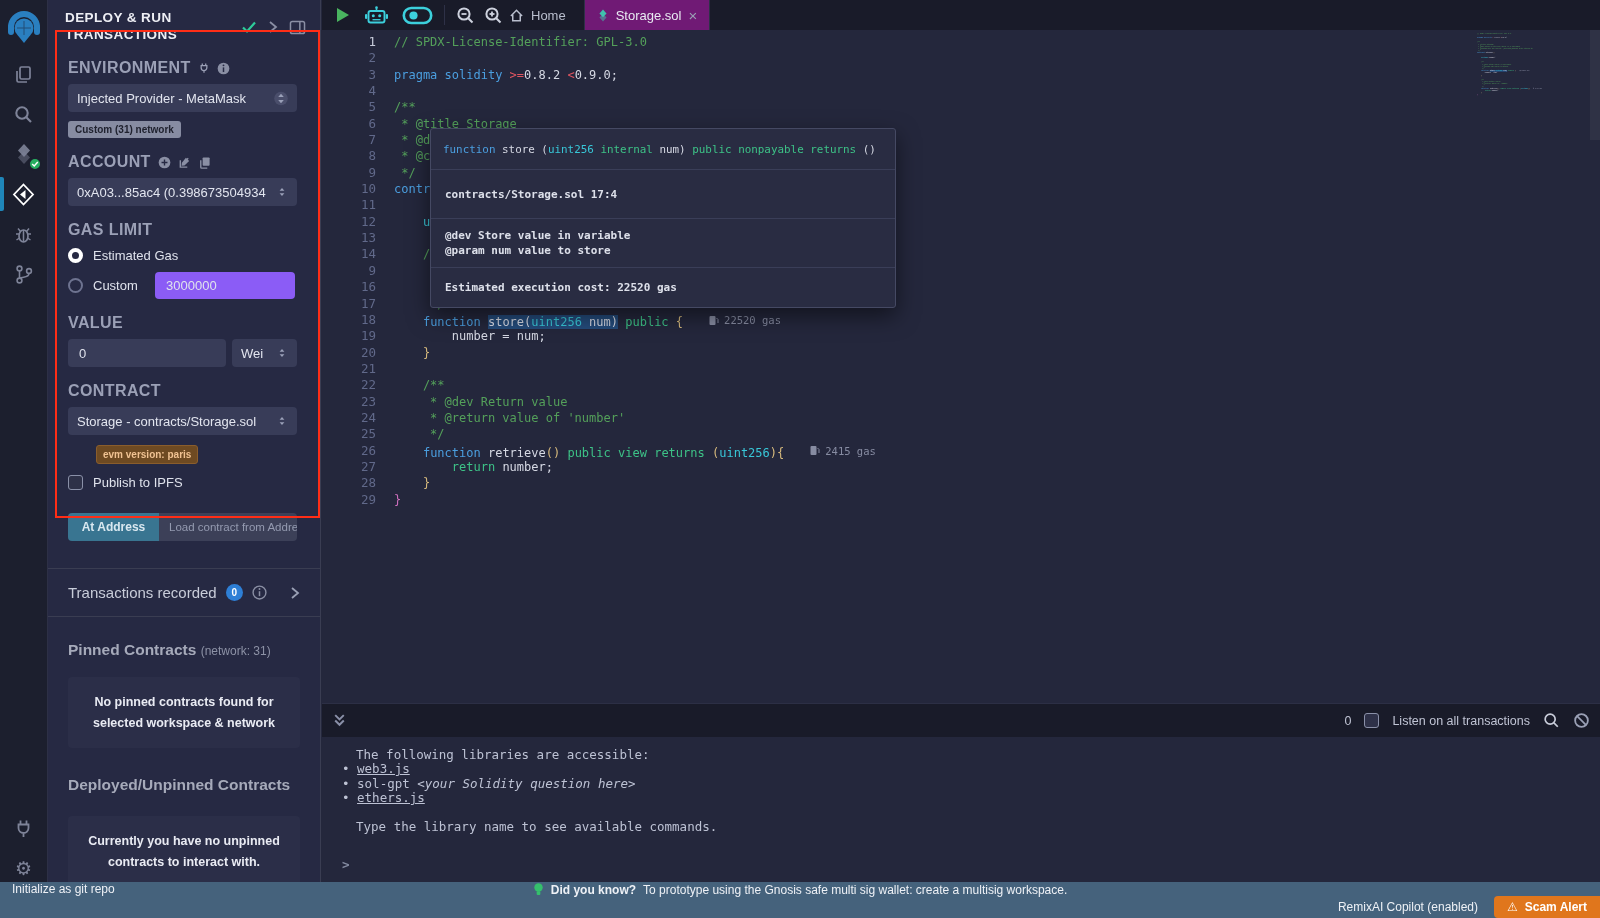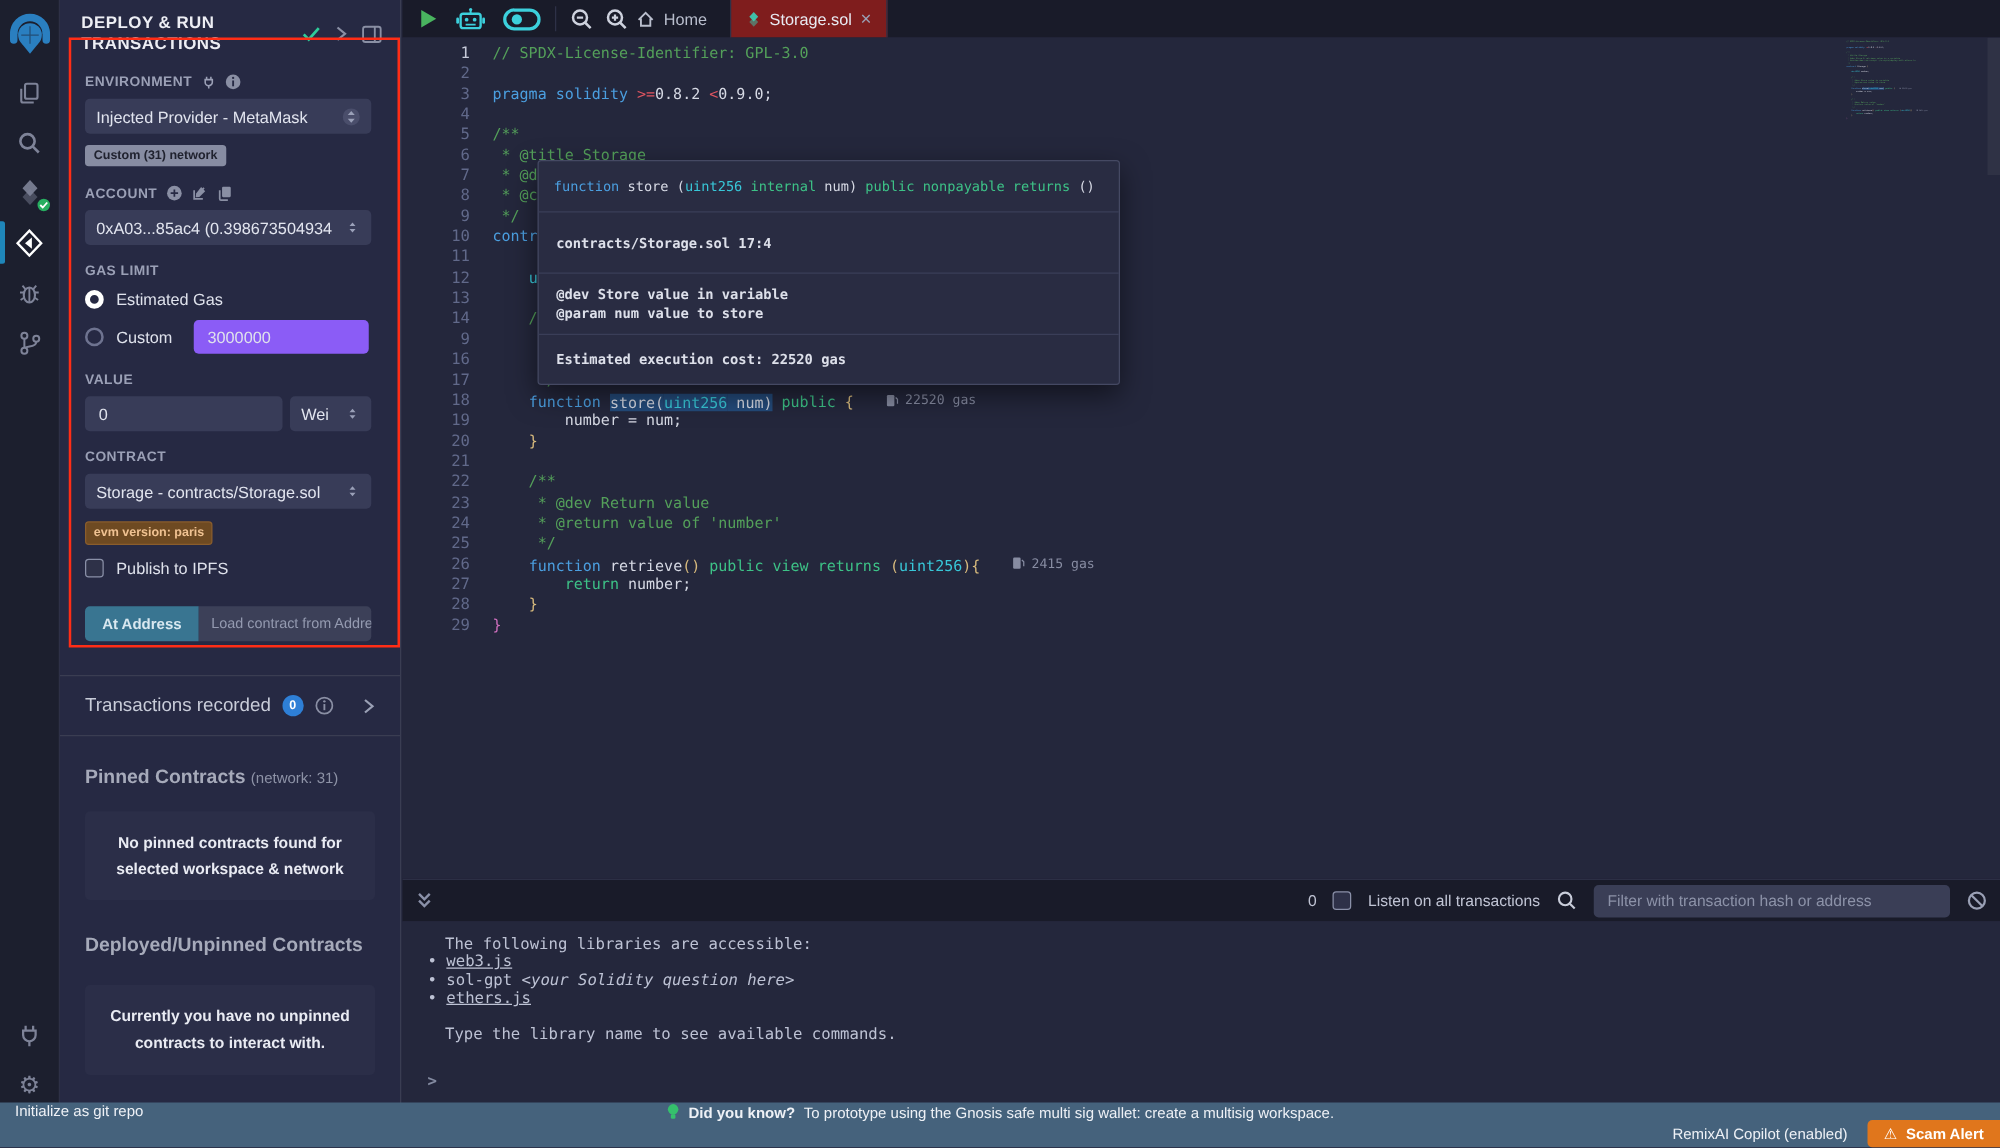--- a/index.html
+++ b/index.html
@@ -25,40 +25,40 @@
   .gear-glyph { font-family:"DejaVu Sans", sans-serif; font-size:19px; color:#7e8398; }
 
   
   .sidepanel { position:absolute; left:48px; top:0; width:273px; bottom:22px; background:#262943;
                border-right:1px solid #3a3d52; overflow:hidden; }
   .ptitle-row { display:flex; padding:9px 14px 0 17px; }
   .ptitle { font-size:13.5px; font-weight:bold; color:#edeef4; letter-spacing:.4px; line-height:17px;
             text-transform:uppercase; width:160px; }
   .ptitle-icons { margin-left:auto; display:flex; align-items:center; gap:11px; margin-top:2px; }
   .pcontent { padding:6px 23px 0 20px; }
-  .plabel { font-size:11px; color:#9ba0b6; letter-spacing:.4px; display:flex; align-items:center; gap:7px;
+  .plabel { font-size:16px; color:#9ba0b6; letter-spacing:.4px; display:flex; align-items:center; gap:7px;
             margin:15px 0 7px; font-weight:bold; }
   .plabel:first-child { margin-top:10px; }
   .select { height:28px; background:#383c58; border-radius:4px; display:flex; align-items:center;
             padding:0 9px; font-size:13px; color:#e2e5ef; white-space:nowrap; overflow:hidden; }
   .select .stepper { margin-left:auto; flex:none; }
   .badge-net { display:inline-block; background:#878ca2; color:#20222f; font-size:10px; font-weight:bold;
                padding:3px 7px; border-radius:3px; margin-top:9px; }
   .radio-row { display:flex; align-items:center; gap:10px; font-size:13px; color:#dfe2ec; margin:9px 0; }
   .rad { width:15px; height:15px; border-radius:50%; flex:none; }
   .rad.sel { border:4.5px solid #ffffff; background:#262943; }
   .rad.unsel { border:2px solid #6e7390; }
   .gas-input { width:140px; height:27px; background:#8b5cf6; border:none; border-radius:4px;
                color:#dfe2ec; font-size:13px; padding:0 11px; font-family:"Liberation Sans",sans-serif; }
   .value-row { display:flex; gap:6px; }
   .value-input { width:158px; height:28px; background:#383c58; border:none; border-radius:4px;
                  color:#dfe2ec; font-size:13px; padding:0 11px; font-family:"Liberation Sans",sans-serif; }
   .wei-select { flex:1; }
   .badge-evm { display:inline-block; background:#6e4a22; color:#f0c292; font-size:10px; font-weight:bold;
-               padding:3px 6px; border-radius:3px; margin-top:10px; border:1px solid #8a5d2c; }
+               padding:3px 6px; border-radius:3px; margin-top:10px; border:1px solid #8a5d2c;margin-left:28px; }
   .deploy-btn { margin-top:12px; width:74px; height:27px; background:#d07b36; color:#fff; font-weight:bold;
                 font-size:12.5px; border:none; border-radius:4px; font-family:"Liberation Sans",sans-serif; }
   .ipfs-row { display:flex; align-items:center; gap:10px; margin-top:11px; font-size:13px; color:#dfe2ec; }
   .cbox { width:15px; height:15px; border-radius:3px; border:1.5px solid #8a90a8; background:#2e3148; flex:none; }
   .ataddr-row { display:flex; margin-top:23px; }
   .ataddr-btn { width:91px; height:28px; background:#397591; color:#d9e8f0; font-weight:bold; font-size:12px;
                 border:none; border-radius:4px 0 0 4px; font-family:"Liberation Sans",sans-serif; }
   .ataddr-input { flex:1; height:28px; background:#3c4058; color:#949ab0; font-size:11.5px;
                   display:flex; align-items:center; padding:0 10px; border-radius:0 4px 4px 0; white-space:nowrap; overflow:hidden;}
   .pdiv { height:1px; background:#3a3d52; }
@@ -75,21 +75,21 @@
   .redrect { position:absolute; left:55px; top:30px; width:265px; height:488px;
              border:2.5px solid #ff2d16; z-index:40; pointer-events:none; }
 
   
   .main { position:absolute; left:322px; top:0; right:0; bottom:22px; background:#24273c; }
   .topbar { height:30px; background:#191b29; display:flex; align-items:center; }
   .play-btn { width:0; height:0; border-left:12px solid #49b45f; border-top:7px solid transparent;
               border-bottom:7px solid transparent; margin-left:15px; }
   .tb-sep { width:1px; height:20px; background:#2e3147; margin:0 11px; }
   .home-crumb { display:flex; align-items:center; gap:7px; color:#b9becd; font-size:13px; margin-left:6px; }
-  .tab { margin-left:18px; height:30px; background:#7f1d1d; display:flex; align-items:center; gap:7px;
+  .tab { margin-left:18px; height:30px; background:#701a75; display:flex; align-items:center; gap:7px;
          padding:0 12px; border-left:1px solid #2e3147; border-right:1px solid #2e3147; }
   .tab-label { color:#e8eaf2; font-size:13px; }
   .tab-close { color:#9aa0b5; font-size:15px; line-height:1; }
 
   .editor { position:absolute; top:30px; left:0; right:0; height:673px; overflow:hidden; background:#24273c; }
   .gutter { position:absolute; left:0; top:4px; width:54px; text-align:right;
             font:12.5px "DejaVu Sans Mono", monospace; color:#61698a; line-height:16.35px; }
   .gutter .gl { height:16.35px; }
   .gutter .gl:first-child { color:#c6cad9; }
   .codewrap { position:absolute; left:72px; top:4px; font:12px "DejaVu Sans Mono", monospace;
@@ -460,21 +460,20 @@
       <polyline points="3,7 7,11 11,7" fill="none" stroke="#8a90a8" stroke-width="1.8"></polyline>
     </svg>
     <span class="grow"></span>
     <span class="term-count">0</span>
     <span class="cbox"></span>
     <span class="term-label">Listen on all transactions</span>
     <svg width="17" height="17" viewBox="0 0 19 19">
       <circle cx="8" cy="8" r="5.6" fill="none" stroke="#c9cdda" stroke-width="1.9"></circle>
       <line x1="12.2" y1="12.2" x2="16.5" y2="16.5" stroke="#c9cdda" stroke-width="1.9"></line>
     </svg>
-    <input class="filter-input" placeholder="Filter with transaction hash or address" style="">
     <svg width="17" height="17" viewBox="0 0 16 16">
       <circle cx="8" cy="8" r="6" fill="none" stroke="#9aa0b5" stroke-width="1.7"></circle>
       <line x1="3.9" y1="3.9" x2="12.1" y2="12.1" stroke="#9aa0b5" stroke-width="1.7"></line>
     </svg>
   </div>
 
   <div class="terminal">
     <div id="term-lines">
         <div class="tl" style="padding-left: 14px;"><span>The following libraries are accessible:</span></div>
         <div class="tl" style="padding-left: 0px;"><span>• </span><span class="lnk">web3.js</span></div>

